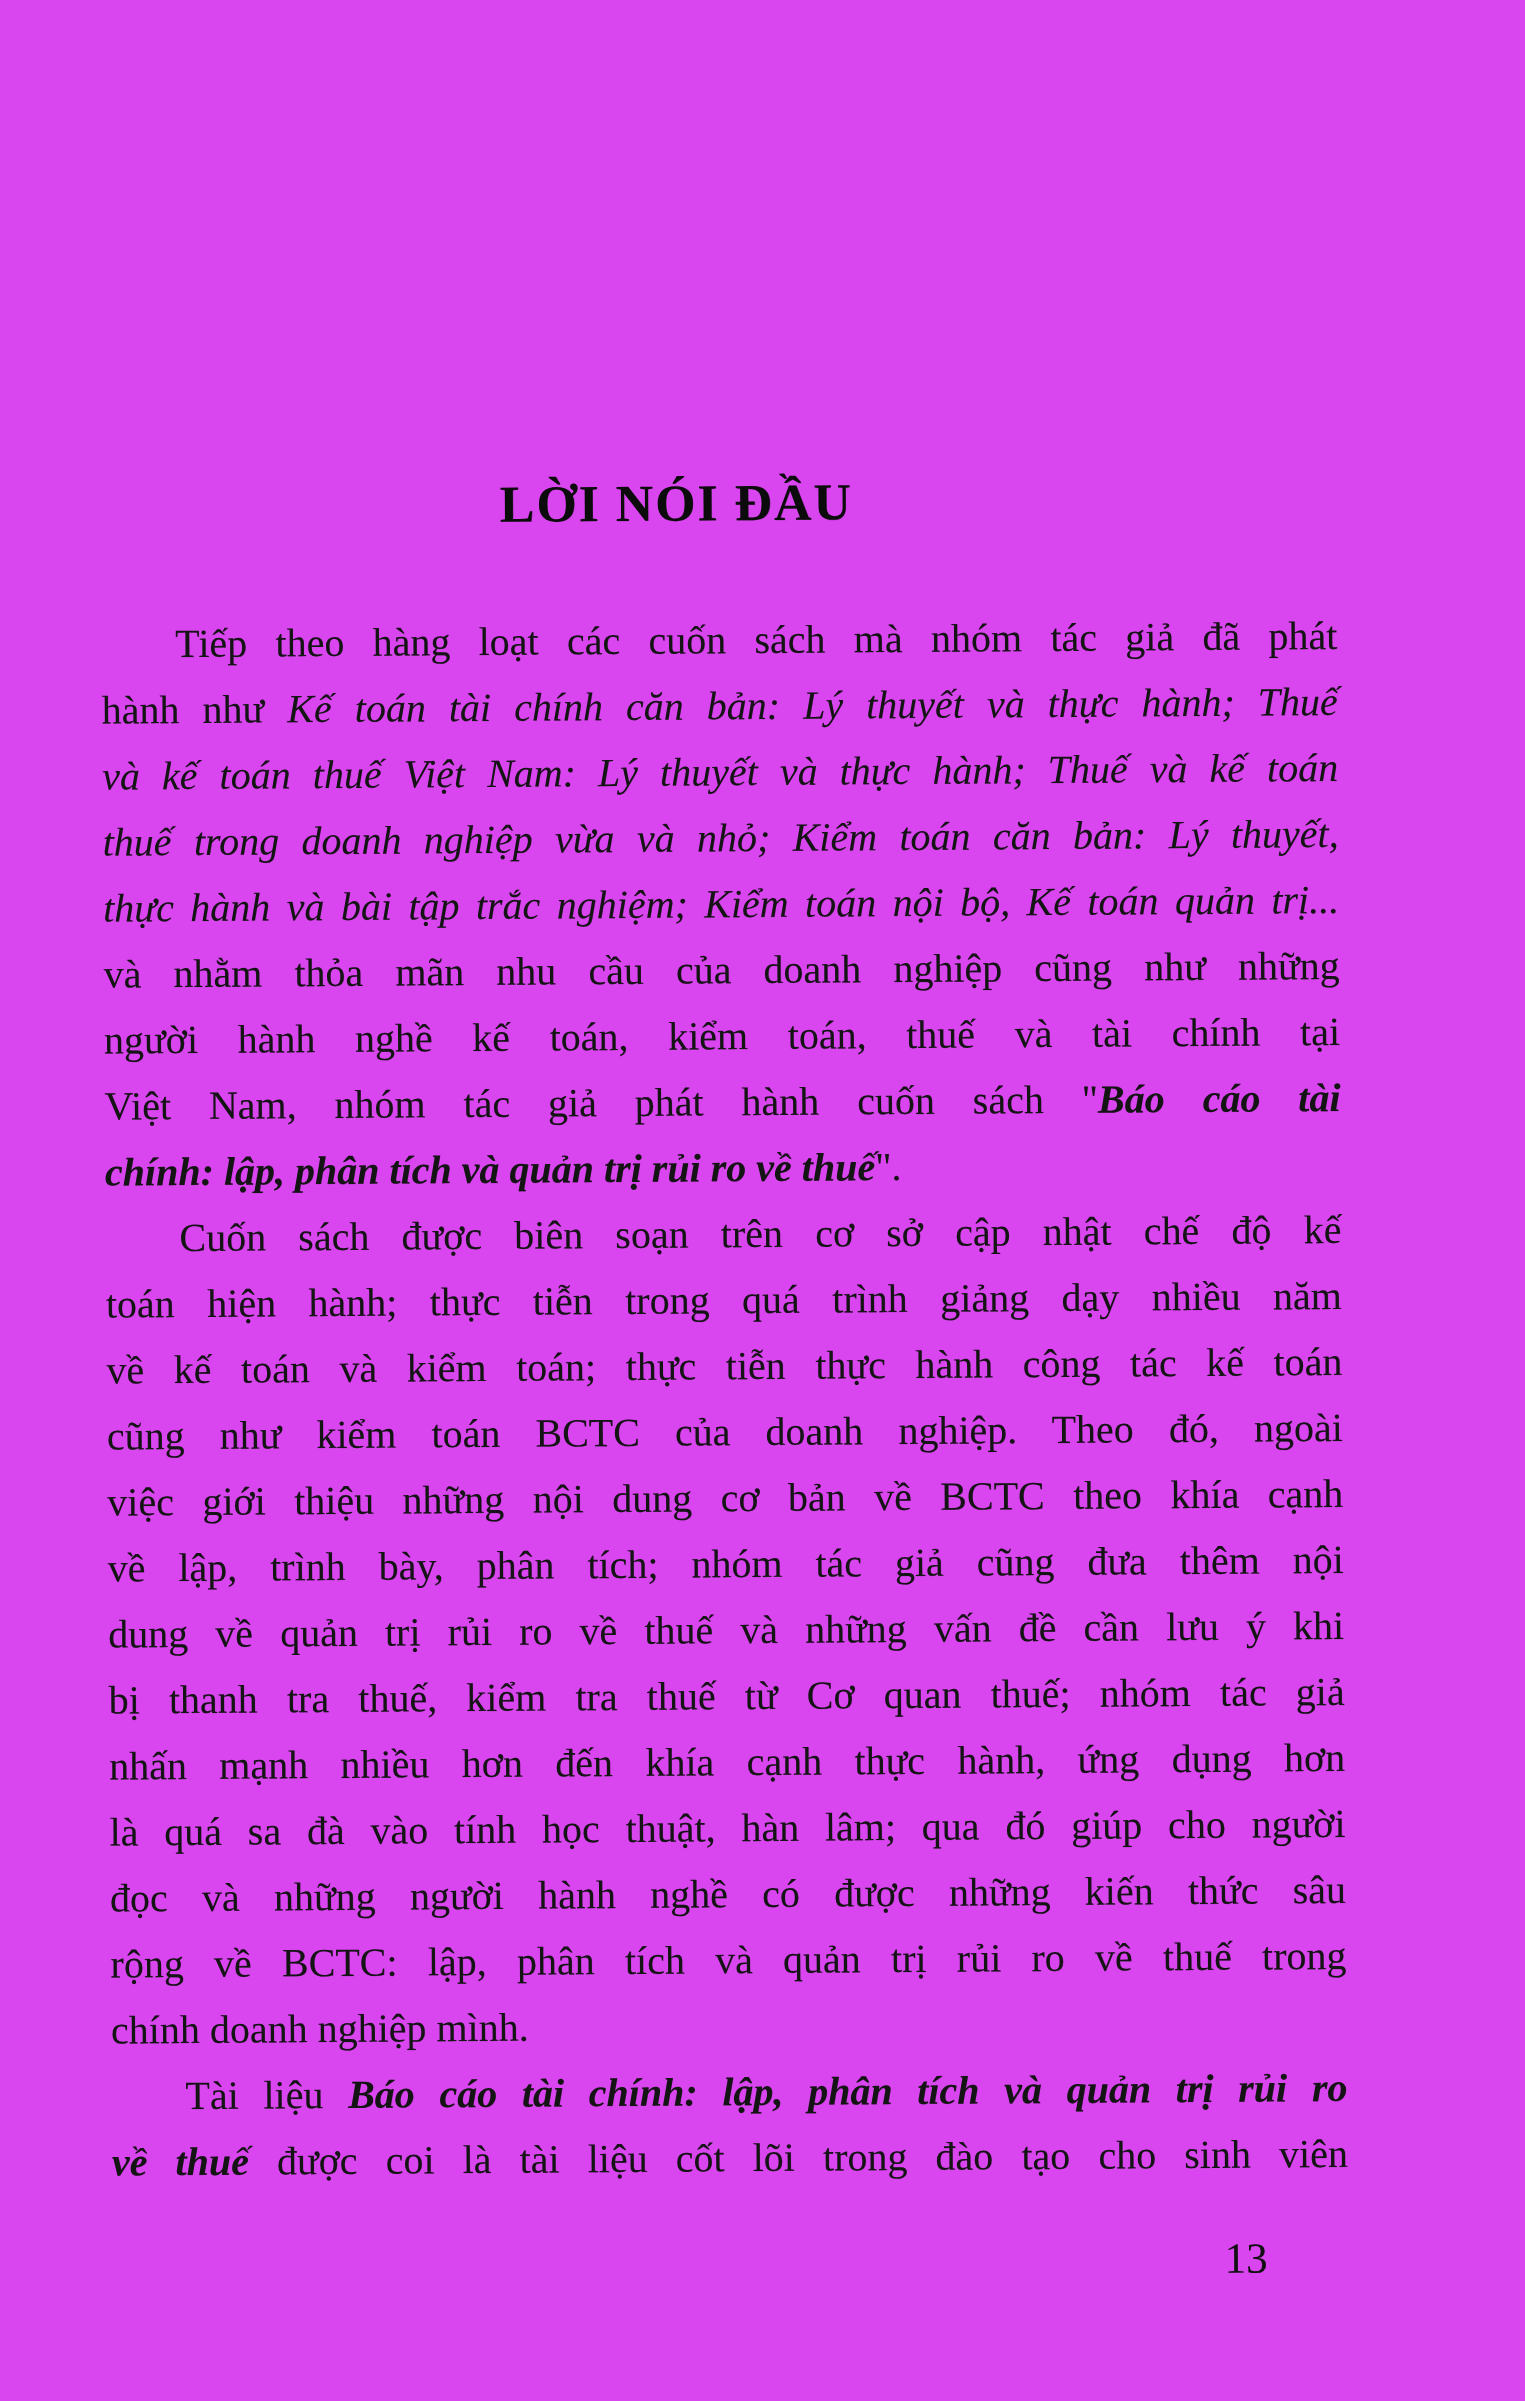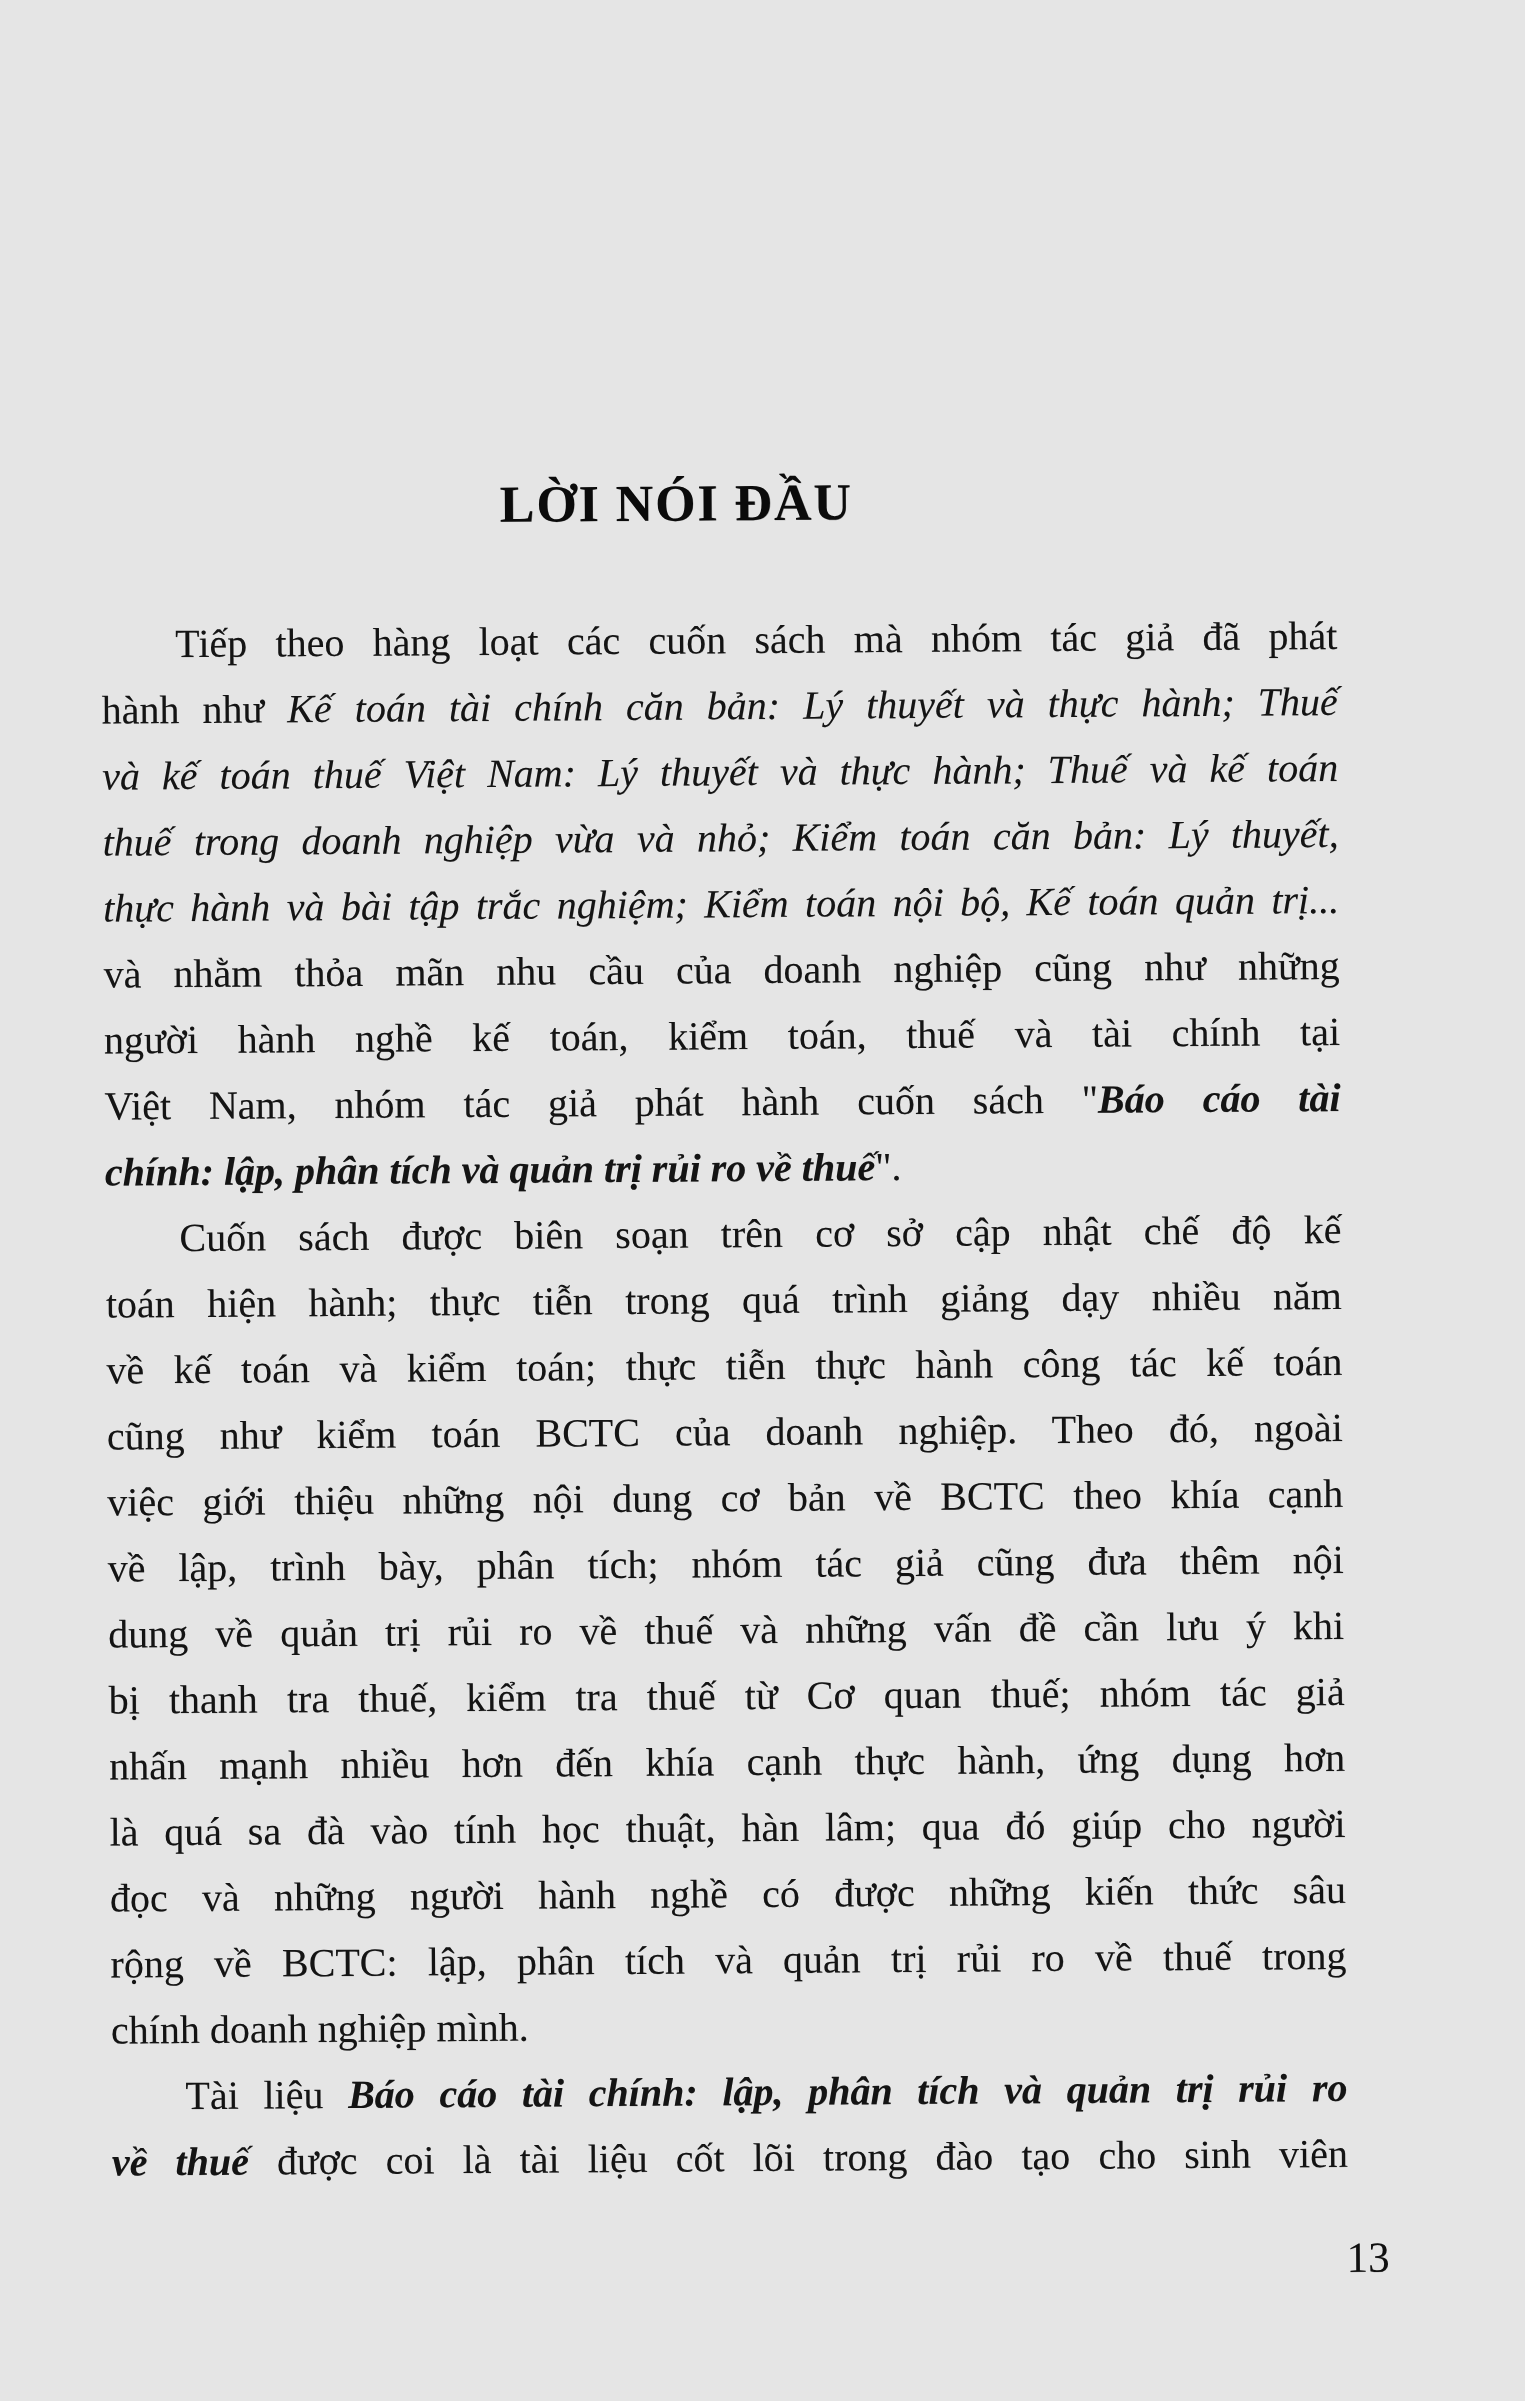--- a/index.html
+++ b/index.html
@@ -1,19 +1,19 @@
 <!DOCTYPE html>
 <html style="font-size:15px"><head>
 <meta charset="utf-8">
 <style>
   html,body{margin:0;padding:0;background:#ffffff;}
   .page{
     position:relative;
     width:1525px;height:2401px;
-    background:#e5e5e5;
+    background:#d946ef;
     overflow:hidden;
     font-family:"Liberation Serif","DejaVu Serif",serif;
     color:#141414;
   }
   .scan{
     position:absolute;inset:0;
     transform:rotate(-0.4deg);
     transform-origin:50% 55%;
   }
   .title{
@@ -44,21 +44,21 @@
     text-align:justify;
     text-align-last:justify;
     white-space:normal;
   }
   .line.indent{text-indent:74px;}
   .line.last{text-align-last:left;}
   .i{font-style:italic;}
   .bi{font-style:italic;font-weight:700;}
   .pageno{
     position:absolute;
-    left:1340px;top:2234px;
+    left:1218px;top:2234px;
     width:74px;height:56px;
     line-height:56px;
     font-size:43px;
     color:#101010;
     text-shadow:0.2px 0.2px 0 rgba(0,0,0,0.3);
   }
 </style>
 </head>
 <body>
 

